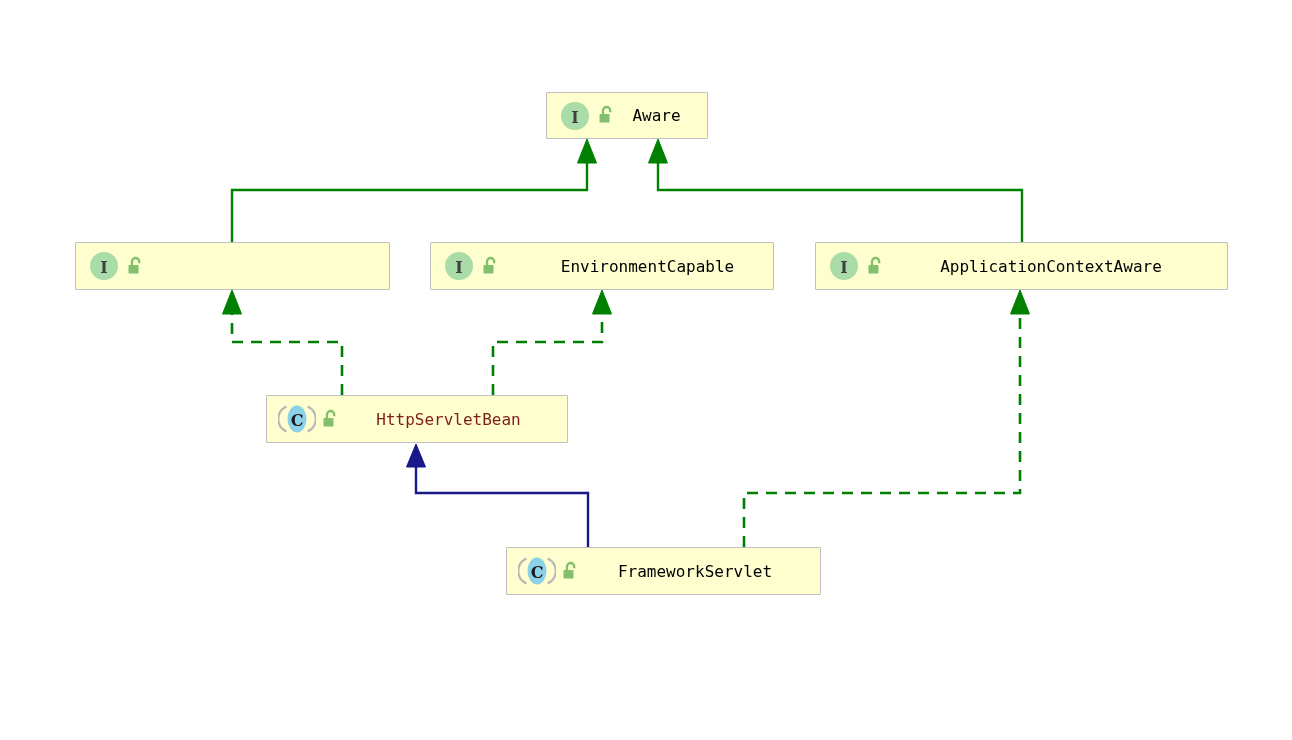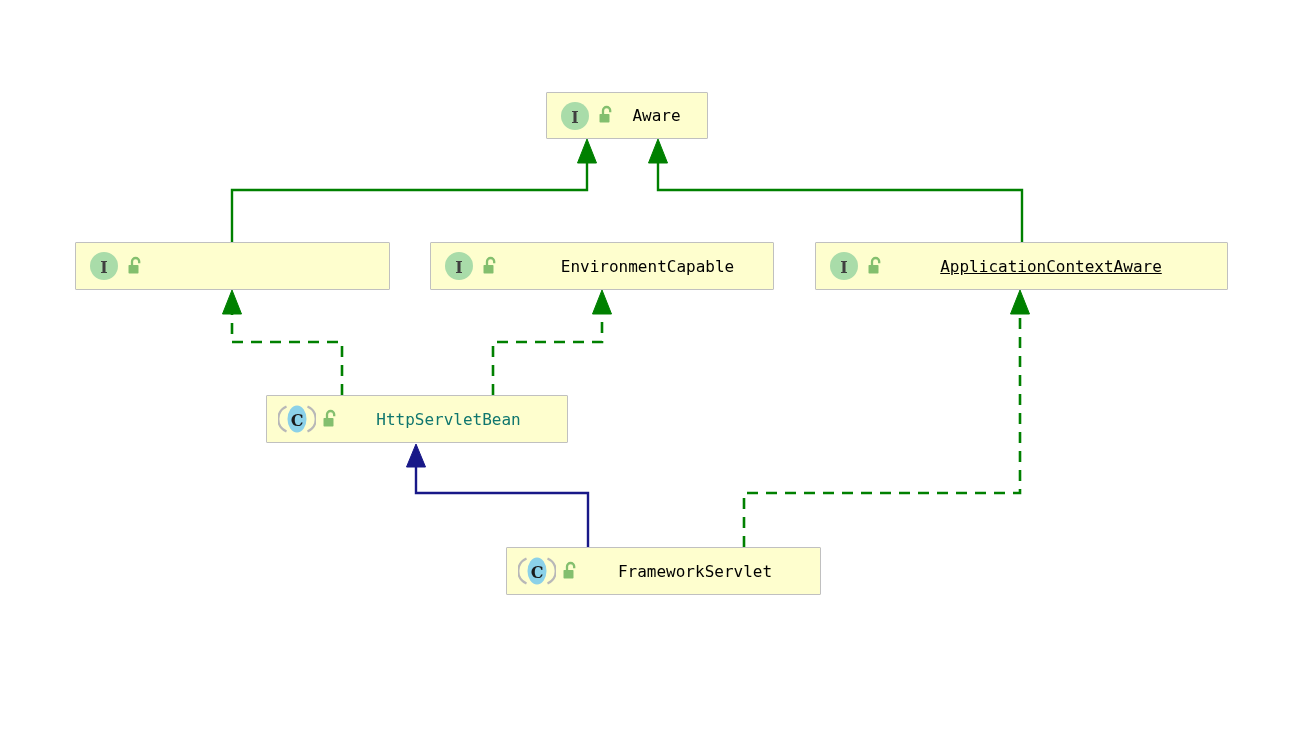--- a/index.html
+++ b/index.html
@@ -154,37 +154,37 @@
     <span class="node-icon-wrap">
       <svg class="stereo-icon" width="34" height="34" viewBox="0 0 34 34">
         <circle cx="17" cy="17" r="14" fill="#A9DCA9"></circle>
         <text x="17" y="23.5" text-anchor="middle" font-family="DejaVu Serif, serif" font-size="16" font-weight="bold" fill="#3F3F3F">I</text>
       </svg>
       <svg class="lock-icon" width="19" height="21" viewBox="0 0 19 21">
         <path d="M 6 9 L 6 5.6 A 3.6 3.6 0 0 1 13.2 5.6 L 13.2 7.2" fill="none" stroke="#83BF6E" stroke-width="2.3"></path>
         <rect x="2.5" y="9" width="10" height="8.6" rx="0.8" fill="#83BF6E"></rect>
       </svg>
     </span>
-    <span class="node-label" style="color: rgb(0, 0, 0); text-decoration: underline;">ApplicationContextAware</span>
+    <span class="node-label" style="color: rgb(0, 0, 0);">ApplicationContextAware</span>
   </div>
 
   <div class="uml-node" id="node-http-servlet-bean" style="left: 266px; top: 395px; width: 302px; height: 48px; background: rgb(254, 254, 206); border-color: rgb(192, 192, 192);">
     <span class="node-icon-wrap">
       <svg class="stereo-icon" width="38" height="34" viewBox="0 0 38 34">
         <ellipse cx="19" cy="17" rx="9.5" ry="13.5" fill="#8BD1E8"></ellipse>
         <path d="M 8.5 4.5 A 15 14 0 0 0 8.5 29.5" fill="none" stroke="#B8B8B8" stroke-width="2.2"></path>
         <path d="M 29.5 4.5 A 15 14 0 0 1 29.5 29.5" fill="none" stroke="#B8B8B8" stroke-width="2.2"></path>
         <text x="19" y="23.5" text-anchor="middle" font-family="DejaVu Serif, serif" font-size="16" font-weight="bold" fill="#1A1A1A">C</text>
       </svg>
       <svg class="lock-icon" width="19" height="21" viewBox="0 0 19 21">
         <path d="M 6 9 L 6 5.6 A 3.6 3.6 0 0 1 13.2 5.6 L 13.2 7.2" fill="none" stroke="#83BF6E" stroke-width="2.3"></path>
         <rect x="2.5" y="9" width="10" height="8.6" rx="0.8" fill="#83BF6E"></rect>
       </svg>
     </span>
-    <span class="node-label" style="color: #0f766e;">HttpServletBean</span>
+    <span class="node-label" style="color: #7f1d1d;">HttpServletBean</span>
   </div>
 
   <div class="uml-node" id="node-framework-servlet" style="left: 506px; top: 547px; width: 315px; height: 48px; background: rgb(254, 254, 206); border-color: rgb(192, 192, 192);">
     <span class="node-icon-wrap">
       <svg class="stereo-icon" width="38" height="34" viewBox="0 0 38 34">
         <ellipse cx="19" cy="17" rx="9.5" ry="13.5" fill="#8BD1E8"></ellipse>
         <path d="M 8.5 4.5 A 15 14 0 0 0 8.5 29.5" fill="none" stroke="#B8B8B8" stroke-width="2.2"></path>
         <path d="M 29.5 4.5 A 15 14 0 0 1 29.5 29.5" fill="none" stroke="#B8B8B8" stroke-width="2.2"></path>
         <text x="19" y="23.5" text-anchor="middle" font-family="DejaVu Serif, serif" font-size="16" font-weight="bold" fill="#1A1A1A">C</text>
       </svg>

